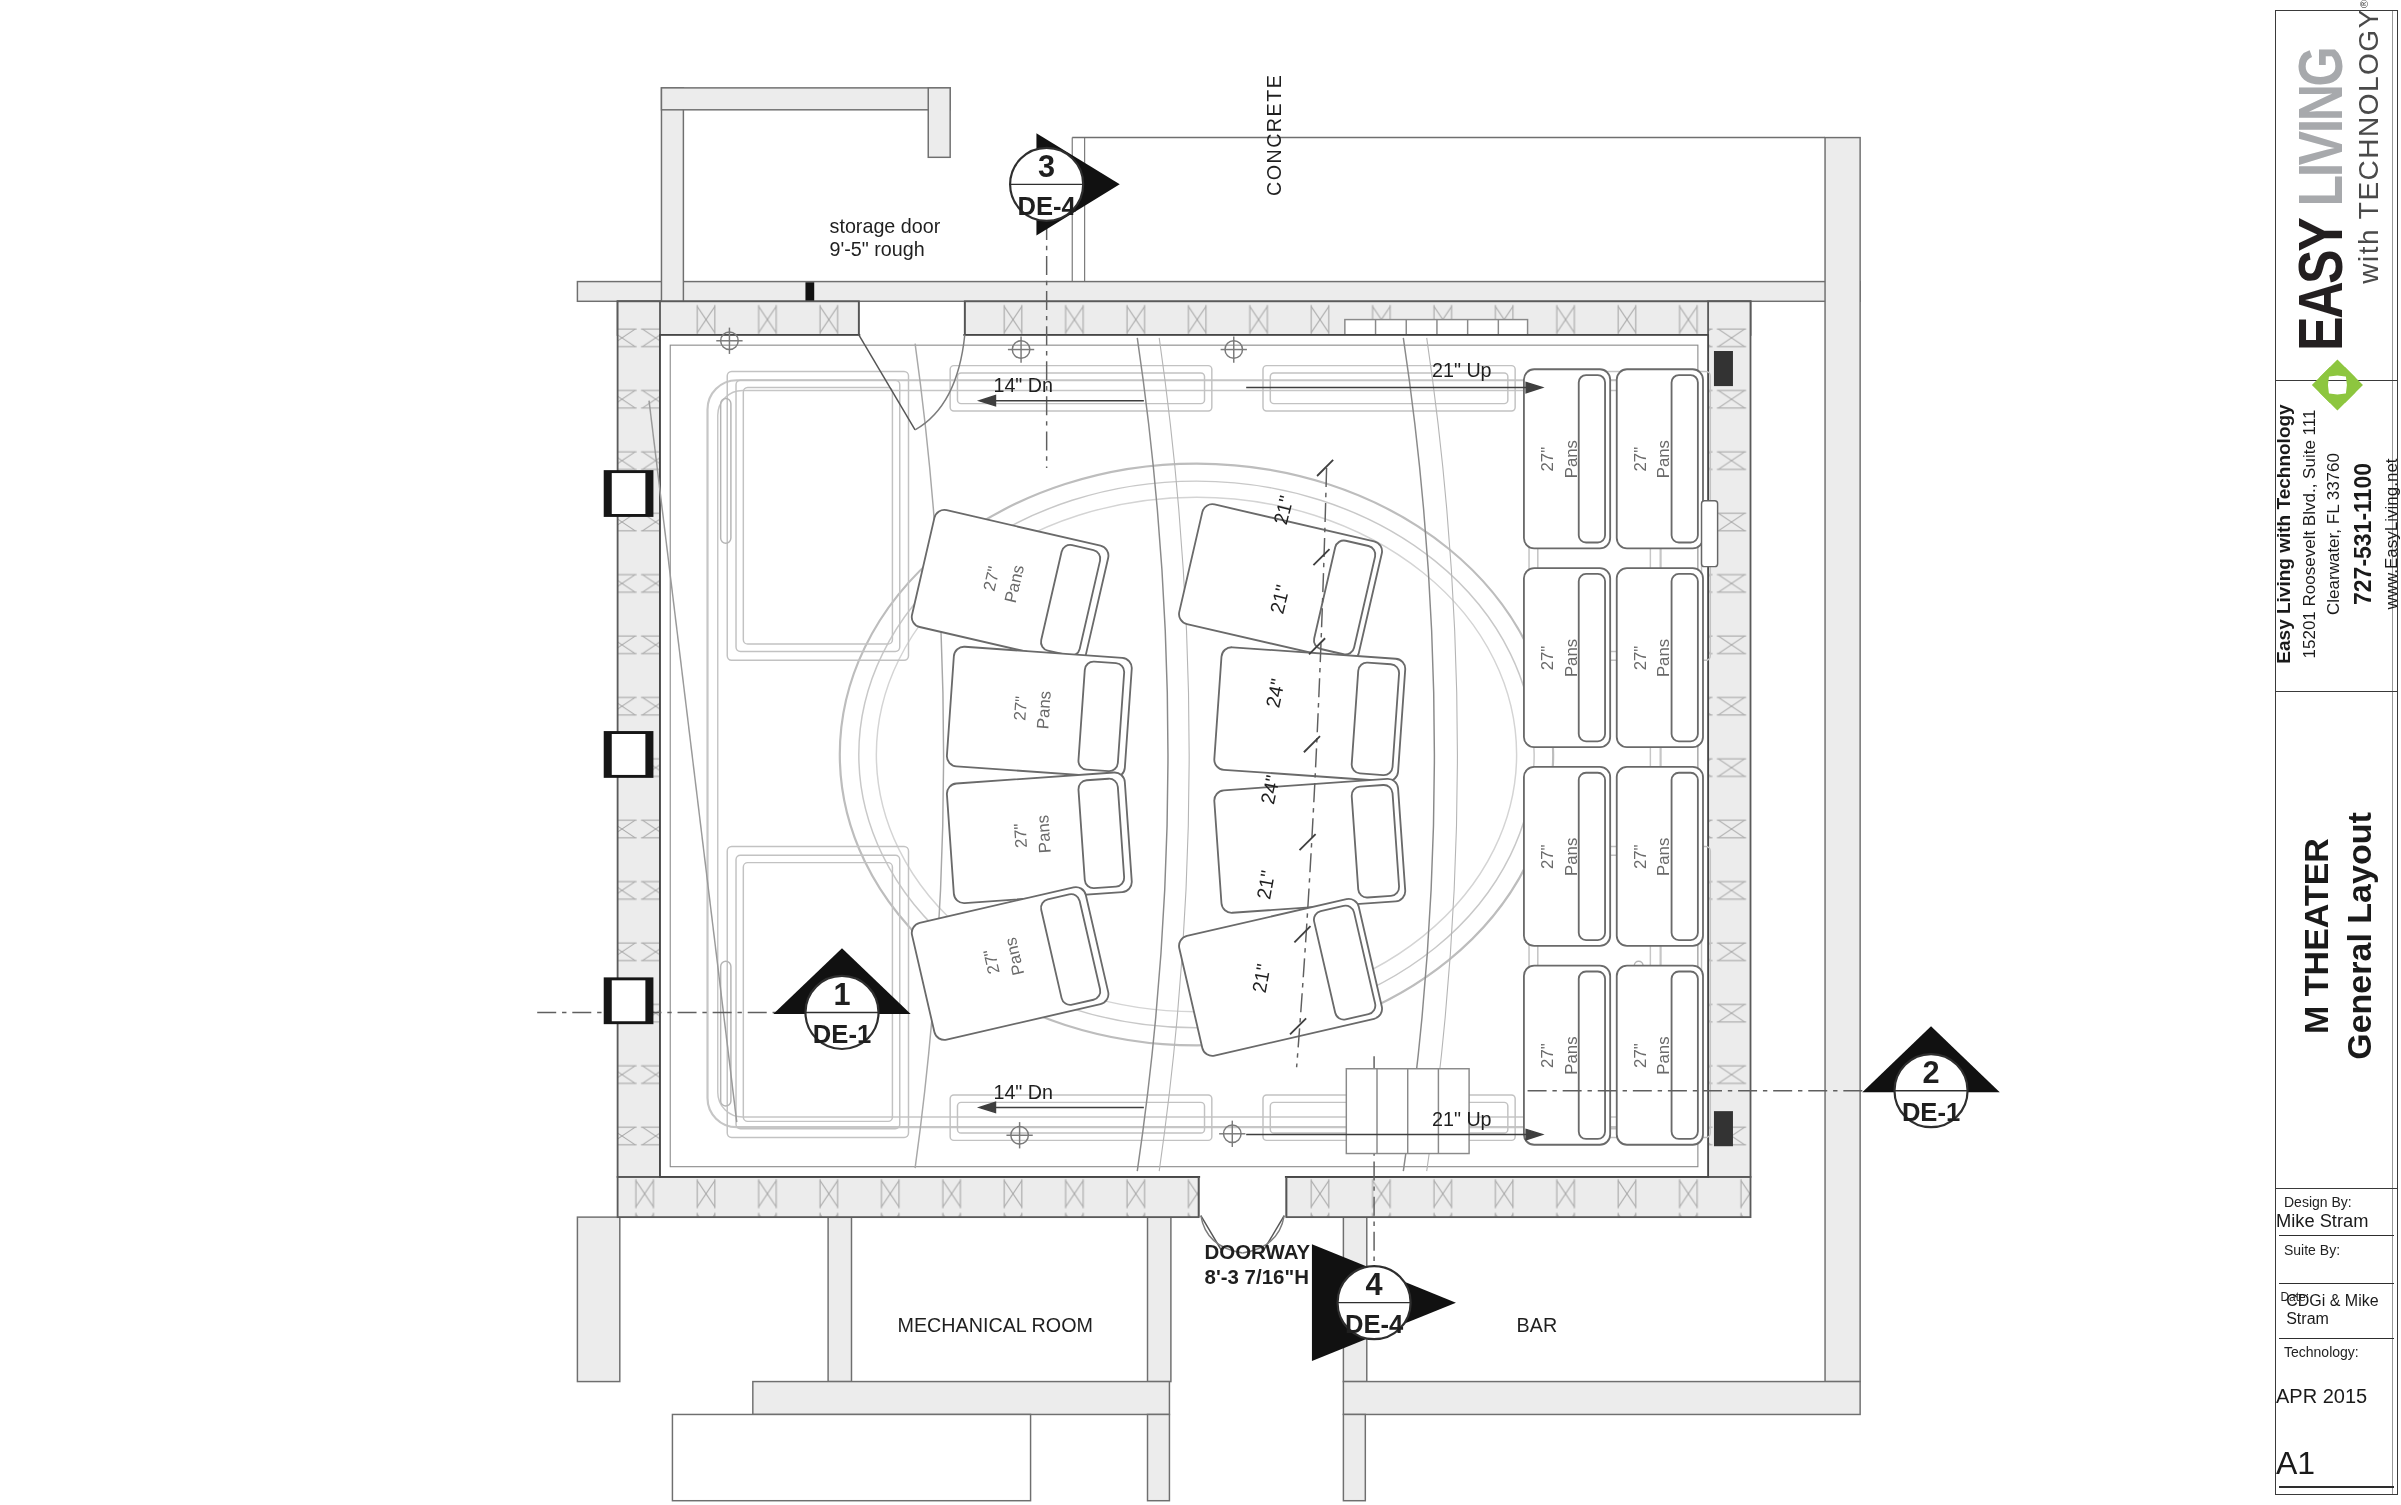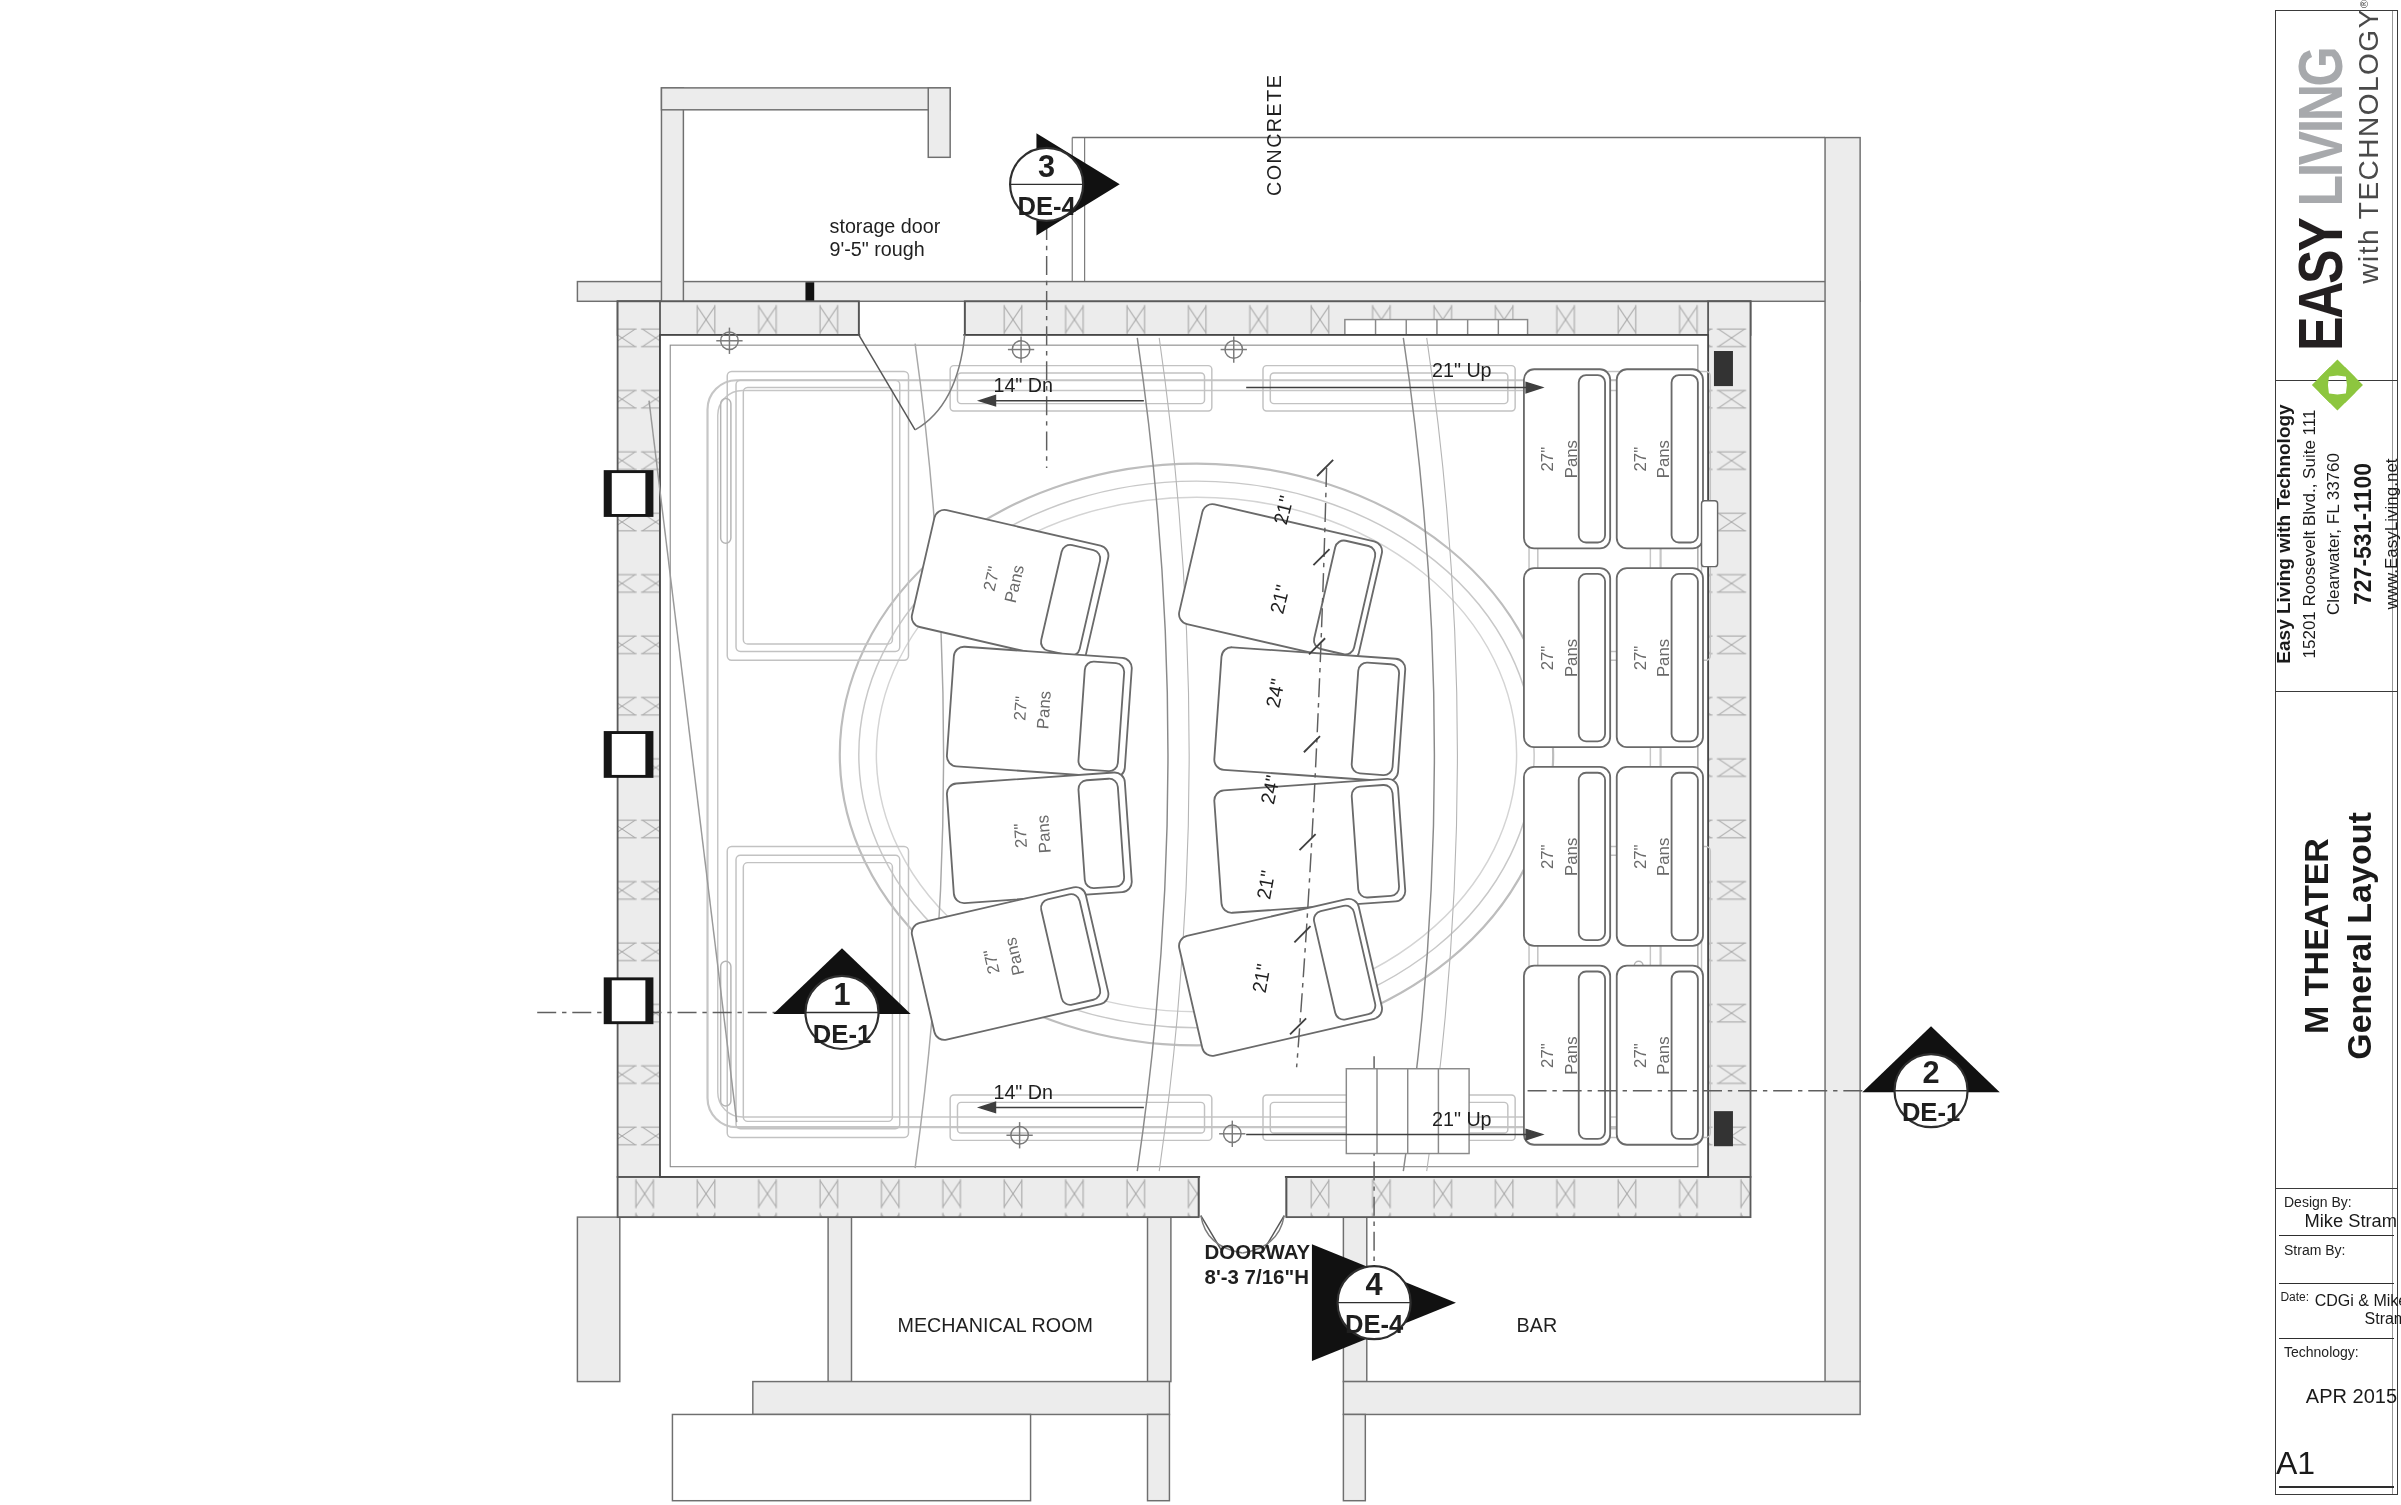--- a/index.html
+++ b/index.html
@@ -29,21 +29,21 @@
   .logo-reg{font-size:11.7px;vertical-align:super;}
   .company{text-align:center;line-height:1.45;}
   .company .c-name{font-size:19px;font-weight:700;}
   .company .c-line{font-size:17px;}
   .company .c-phone{font-size:23px;font-weight:700;}
   .company .c-web{font-size:17px;}
   .project{text-align:center;line-height:1.25;}
   .project div{font-size:34px;font-weight:700;}
   .fld-label{position:absolute;left:8px;font-size:14px;color:#222;}
   .fld-label-sm{position:absolute;left:4.4px;font-size:12px;color:#222;text-align:center;}
-  .fld-value{position:absolute;left:0;width:100%;text-align:right;font-size:18.3px;}
+  .fld-value{position:absolute;left:0;width:100%;text-align:left;font-size:18.3px;}
   .fld-rule{position:absolute;left:2.9px;right:2.9px;border-bottom:1.5px solid #2e2e2e;}
   .sheetnum{position:absolute;left:0;width:100%;text-align:left;font-size:32px;color:#1a1a1a;}
 </style>
 </head>
 <body>
 
 <div class="page">
 
 <svg class="plan-svg" width="2401" height="1506" viewBox="0 0 3285 2060">
   <defs>
@@ -465,21 +465,21 @@
 
   <div class="tb-sect" style="top:680px;height:497px;"></div>
   <div class="rot project" style="top:925px;">
     <div>M  THEATER</div>
     <div>General Layout</div>
   </div>
 
   <div class="fld-label" style="top:1183px;">Design By:</div>
   <div class="fld-value" style="top:1199px;">Mike Stram</div>
   <div class="fld-rule" style="top:1224px;"></div>
-  <div class="fld-label" style="top:1231px;">Stram By:</div>
+  <div class="fld-label" style="top:1231px;">Suite By:</div>
   <div class="fld-rule" style="top:1272px;"></div>
   <div class="fld-label-sm" style="top:1279px;">Date:</div>
   <div class="fld-value" style="top:1281px;left:10.2px;font-size:16px;">CDGi &amp; Mike Stram</div>
   <div class="fld-value" style="top:1374px;font-size:20px;">APR 2015</div>
   <div class="fld-rule" style="top:1327px;"></div>
   <div class="fld-label" style="top:1333px;">Technology:</div>
 
   <div class="sheetnum" style="top:1434px;">A1</div>
   <div class="fld-rule" style="top:1475px;border-bottom-width:2.2px;"></div>
 </div>

